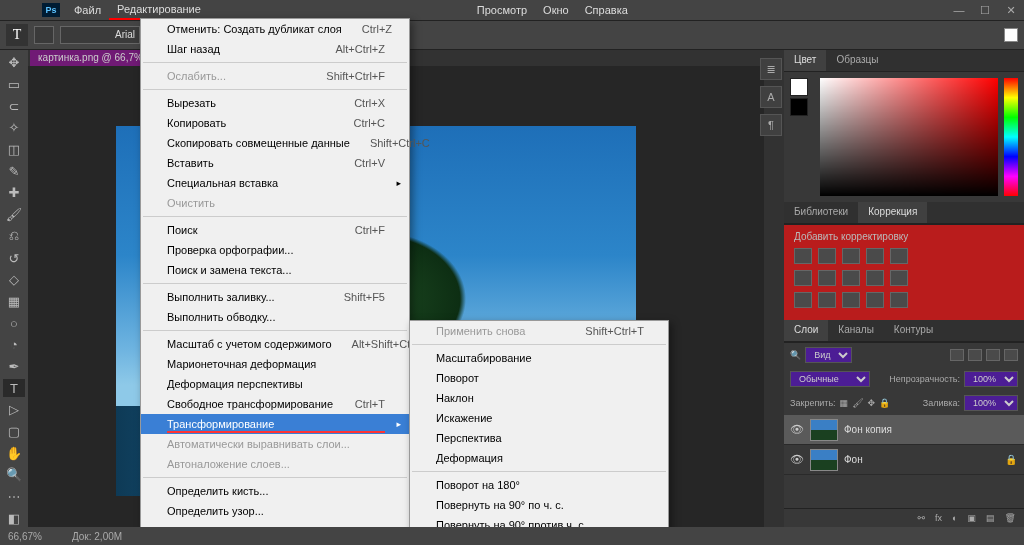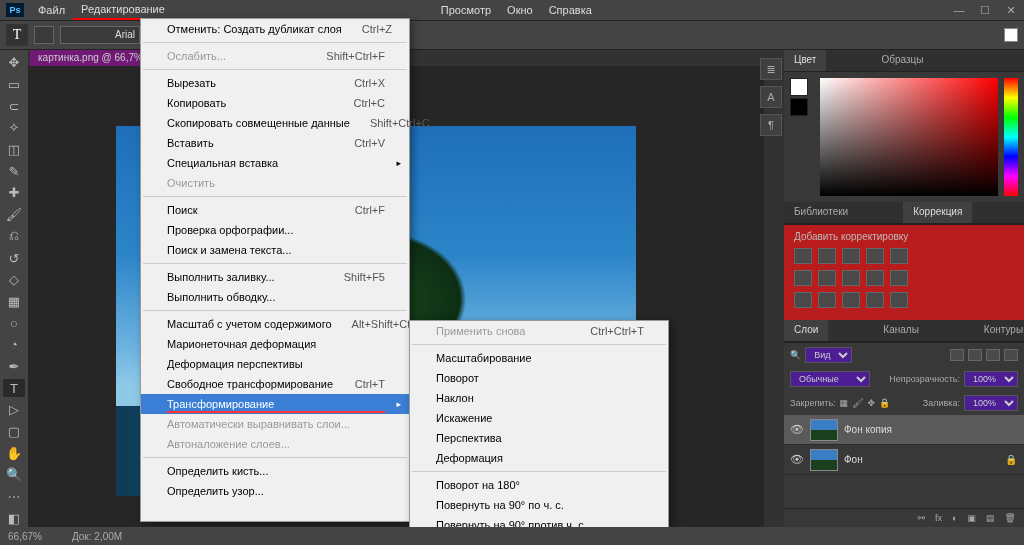--- a/index.html
+++ b/index.html
@@ -1,18 +1,18 @@
 <!DOCTYPE html>
 <html><head>
 <meta charset="utf-8">
 <style>
 * { margin:0; padding:0; box-sizing:border-box; font-family:Tahoma,Arial,sans-serif; user-select:none; }
 body { background:#323232; color:#ccc; font-size:11px; overflow:hidden; width:1024px; height:545px; position:relative; }
 .menubar { background:#444; height:20px; display:flex; align-items:center; padding-left:6px; }
-.ps-logo { width:18px; height:14px; background:#001c33; color:#5cc3ff; font-size:9px; font-weight:bold; display:flex; align-items:center; justify-content:center; border-radius:0; margin-right:6px; }
+.ps-logo { width:18px; height:14px; background:#001c33; color:#5cc3ff; font-size:9px; font-weight:bold; display:flex; align-items:center; justify-content:center; border-radius:0; margin-right:6px;margin-left:36px; }
 .menubar-item { padding:3px 8px; font-size:11px; color:#ddd; }
 .menubar-item.hl { border-bottom:2px solid #f00; }
 .win-controls { margin-left:auto; display:flex; }
 .win-btn { width:26px; height:18px; display:flex; align-items:center; justify-content:center; color:#aaa; font-size:11px; }
 .optbar { background:#444; height:30px; border-top:1px solid #222; border-bottom:1px solid #222; display:flex; align-items:center; padding:0 6px; gap:6px; }
 .opt-t { width:22px; height:22px; background:#333; display:flex; align-items:center; justify-content:center; font-family:Georgia,serif; font-size:14px; color:#fff; }
 .opt-box { width:20px; height:18px; background:#3a3a3a; border:1px solid #666; }
 .opt-font { width:80px; height:18px; background:#3a3a3a; border:1px solid #666; font-size:10px; padding:2px 4px; color:#ddd;text-align:right; }
 .opt-sw { width:14px; height:14px; background:#fff; border:1px solid #888; }
 .toolbar { position:absolute; left:0; top:50px; width:28px; bottom:18px; background:#444; display:flex; flex-direction:column; align-items:center; padding-top:4px; gap:4px; }
@@ -28,21 +28,21 @@
 .menu-item { height:20px; display:flex; align-items:center; padding:0 24px 0 26px; position:relative; white-space:nowrap; }
 .menu-item.dis { color:#999; }
 .menu-item.hl { background:#3a7fd5; color:#fff;text-align:center; }
 .menu-item.hl::after { content:''; position:absolute; left:26px; right:24px; bottom:1px; height:2px; background:#f33; }
 .menu-sc { margin-left:auto; padding-left:20px; color:#555; }
 .menu-arrow { position:absolute; right:8px; font-size:9px; }
 .menu-sep { height:1px; background:#ccc; margin:3px 2px; }
 .panels { position:absolute; right:0; top:50px; bottom:18px; width:240px; background:#383838; display:flex; flex-direction:column; }
 .panel-dock { position:absolute; right:240px; top:58px; width:24px; display:flex; flex-direction:column; gap:6px; }
 .dock-btn { width:22px; height:22px; background:#404040; border:1px solid #555; display:flex; align-items:center; justify-content:center; font-size:11px; color:#aaa; }
-.panel-tabs { display:flex; height:22px; background:#303030; border-bottom:1px solid #222;gap:45px; }
+.panel-tabs { display:flex; height:22px; background:#303030; border-bottom:1px solid #222; }
 .ptab { padding:4px 10px; font-size:10px; color:#aaa; }
 .ptab.active { background:#404040; color:#ddd; }
 .color-panel { height:130px; background:#383838; padding:6px; display:flex; gap:6px; }
 .color-sw { width:24px; display:flex; flex-direction:column; gap:2px; }
 .sw { width:18px; height:18px; border:1px solid #222; }
 .color-field { flex:1; background:linear-gradient(to right,#fff 0%,#f00 100%),linear-gradient(to top,#000 0%,transparent 100%); background-blend-mode:multiply; position:relative; }
 .hue-strip { width:14px; background:linear-gradient(180deg,#f00,#ff0,#0f0,#0ff,#00f,#f0f,#f00); }
 .adj-panel { padding:6px 10px; background:#b91c1c; border-top:1px solid #222; }
 .adj-title { font-size:10px; color:#bbb; margin-bottom:6px; }
 .adj-icons { display:flex; gap:6px; flex-wrap:wrap; margin-bottom:6px; }
@@ -118,20 +118,24 @@
       </div>
     <div class="water"></div>
   </div>
 </div>
 
 <div class="menu" id="edit-menu" style="left:140px;top:18px;width:270px">
     <div class="menu-item">
       <span>Отменить: Создать дубликат слоя</span>
       <span class="menu-sc">Ctrl+Z</span>
     </div>
+    <div class="menu-item">
+      <span>Шаг назад</span>
+      <span class="menu-sc">Alt+Ctrl+Z</span>
+    </div>
     <div class="menu-sep"></div>
     <div class="menu-item dis">
       <span>Ослабить...</span>
       <span class="menu-sc">Shift+Ctrl+F</span>
     </div>
     <div class="menu-sep"></div>
     <div class="menu-item">
       <span>Вырезать</span>
       <span class="menu-sc">Ctrl+X</span>
     </div>
@@ -204,21 +208,21 @@
     </div>
     <div class="menu-item">
       <span>Определить узор...</span>
     </div>
     <div class="menu-item dis"></div>
   </div>
 
 <div class="menu" id="trans-menu" style="left:409px;top:320px;width:168px">
     <div class="menu-item dis">
       <span>Применить снова</span>
-      <span class="menu-sc">Ctrl+Ctrl+T</span>
+      <span class="menu-sc">Shift+Ctrl+T</span>
     </div>
     <div class="menu-sep"></div>
     <div class="menu-item">
       <span>Масштабирование</span>
     </div>
     <div class="menu-item">
       <span>Поворот</span>
     </div>
     <div class="menu-item">
       <span>Наклон</span>

